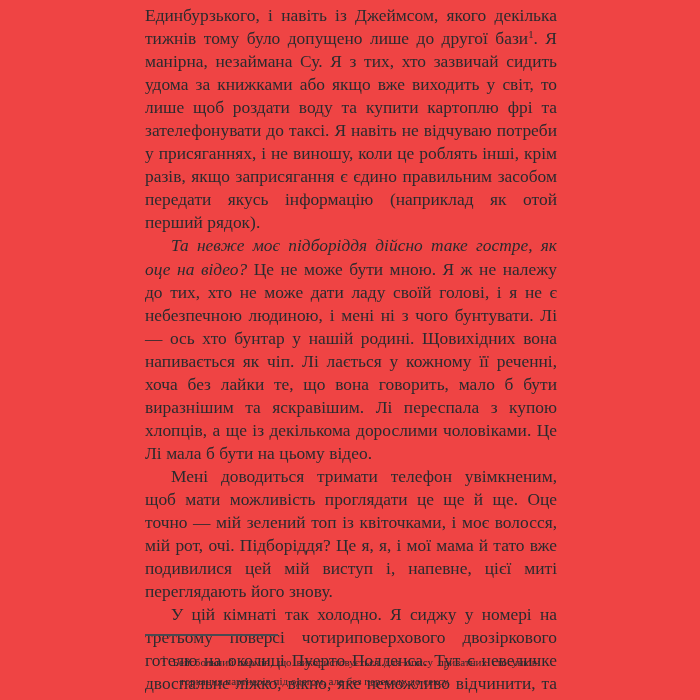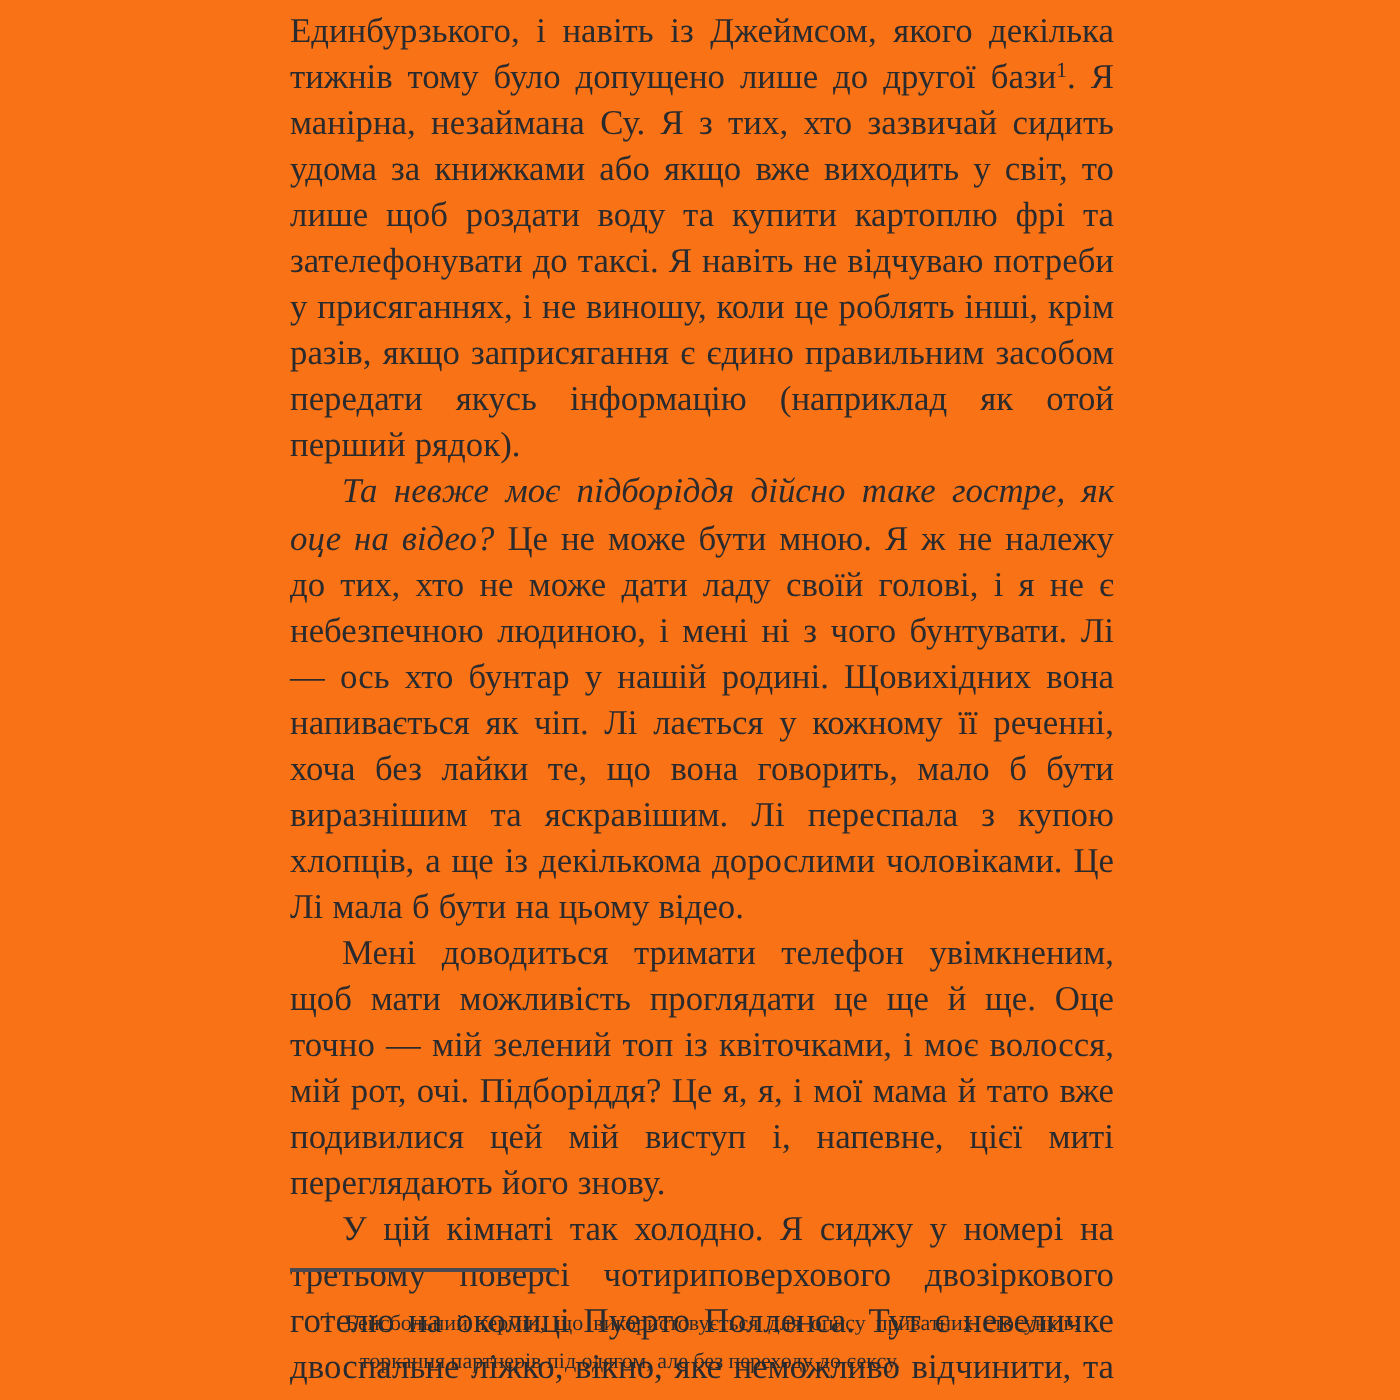--- a/index.html
+++ b/index.html
@@ -12,21 +12,21 @@
     background: #ffffff;
     font-family: "Liberation Serif", "DejaVu Serif", serif;
     color: #2b2b2e;
     overflow: hidden;
   }
 
   .page {
     position: relative;
     width: 700px;
     height: 700px;
-    background: #f97316;
+    background: #ef4444;
     box-sizing: border-box;
   }
 
   .text-block {
     position: absolute;
     left: 145px;
     top: 4px;
     width: 412px;
   }
 

